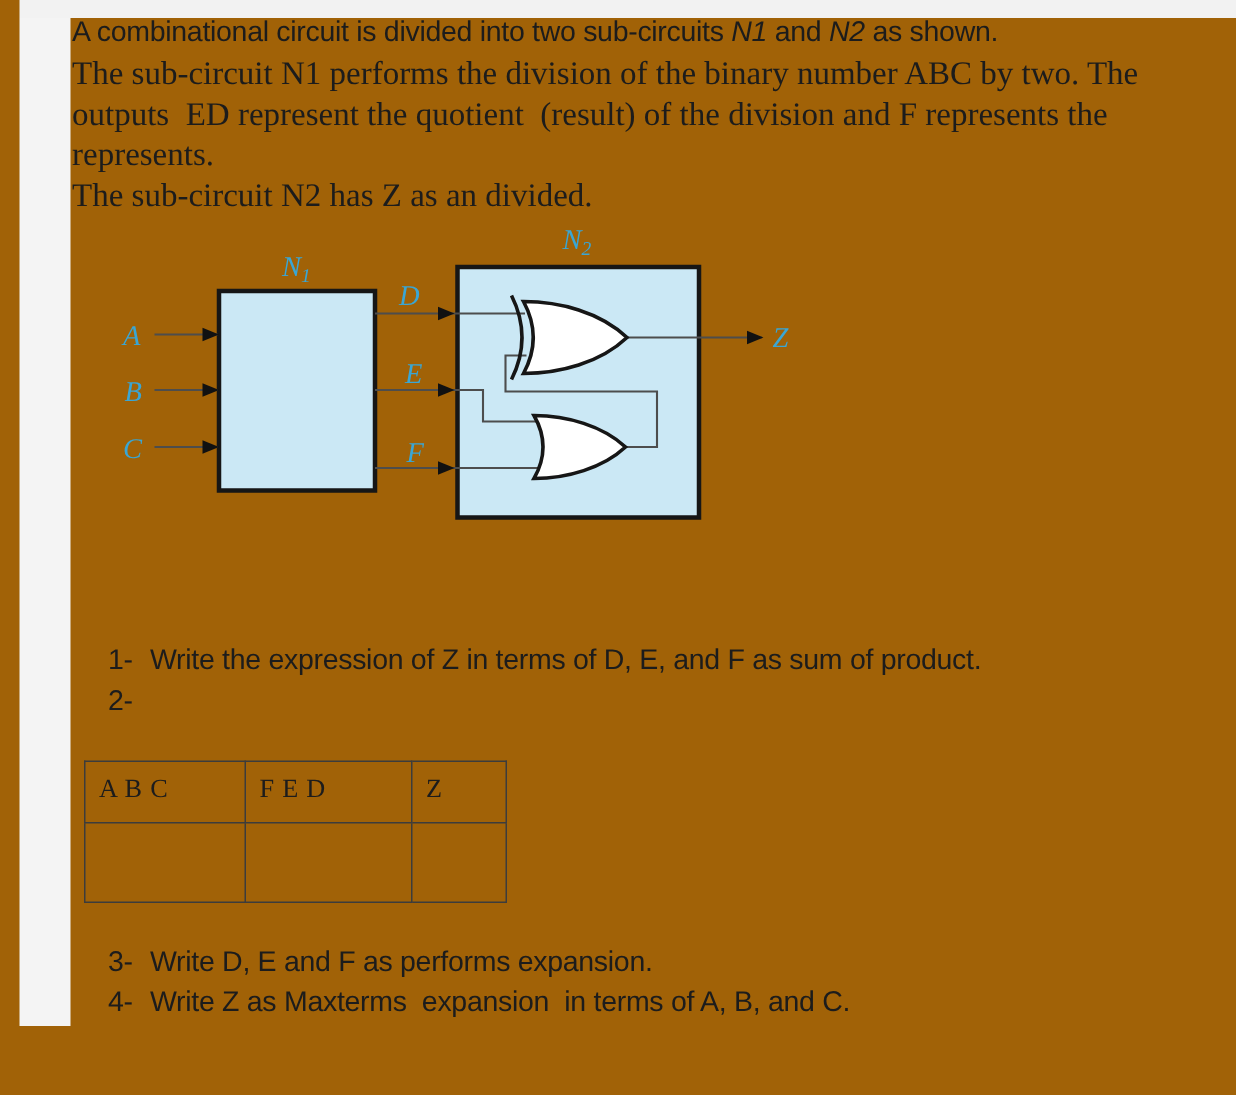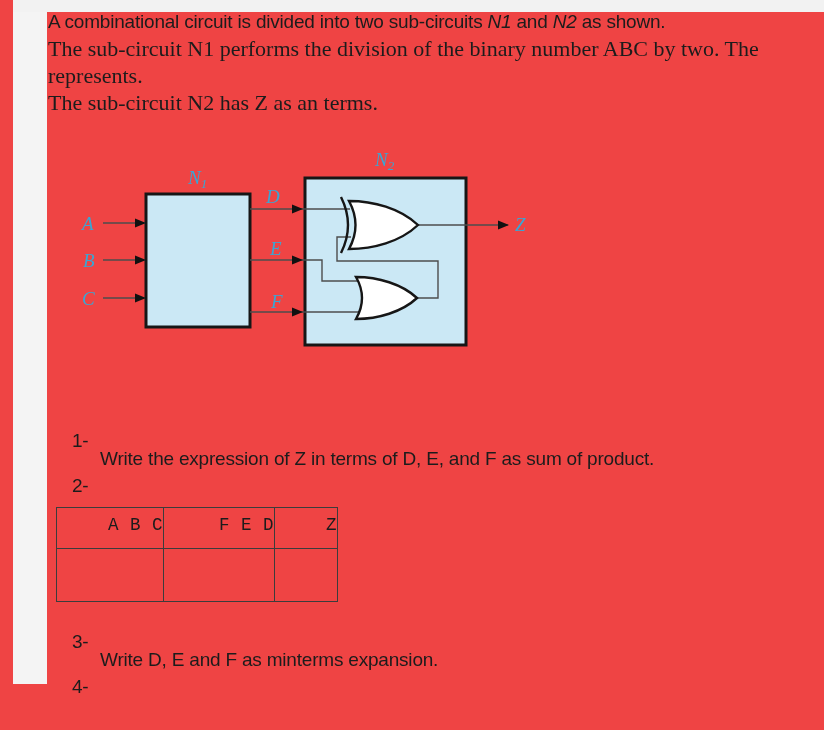--- a/index.html
+++ b/index.html
@@ -6,21 +6,21 @@
     --box-fill:#cbe8f5;
     --label-blue:#3aa6d4;
     --outline:#161616;
     --wire:#4d4d4d;
     --ink:#1c1c1c;
     --table-border:#3c3c3c;
   }
   *{box-sizing:border-box;margin:0;padding:0;}
   html,body{width:824px;height:730px;background:#ffffff;}
   .page{
-    position:relative;width:824px;height:730px;background:#ef4444;
+    position:relative;width:824px;height:730px;background:#a16207;
     overflow:hidden;font-family:"Liberation Sans",sans-serif;color:var(--ink);
   }
   .band-top{position:absolute;left:13px;top:0;width:811px;height:12px;background:#f2f2f2;}
   .band-left{position:absolute;left:13px;top:12px;width:34px;height:672px;background:#f4f4f4;}
 
   .intro{position:absolute;left:48px;top:9px;width:745px;}
   .line-sans{
     font-family:"Liberation Sans",sans-serif;font-size:19px;line-height:26px;
     letter-spacing:-0.2px;white-space:pre-wrap;
   }
@@ -37,48 +37,49 @@
   .wire{fill:none;stroke:var(--wire);stroke-width:1.4;}
   .ah{fill:#111111;stroke:none;}
   .dlabel{font-family:"Liberation Serif",serif;font-style:italic;font-size:19px;fill:var(--label-blue);}
   .dsub{font-size:13px;}
 
   .questions{position:absolute;left:72px;width:700px;}
   .q-top{top:428px;}
   .q-bottom{top:629px;}
   .q-row{display:flex;font-size:19px;line-height:26.5px;letter-spacing:-0.2px;}
   .q-num{width:28px;flex:0 0 28px;}
-  .q-text{white-space:pre-wrap;margin-top:18px;}
+  .q-text{white-space:pre-wrap;}
 
   .truth-table{
     position:absolute;left:56px;top:507px;border-collapse:collapse;
     table-layout:fixed;
   }
   .truth-table th,.truth-table td{
     border:1.6px solid var(--table-border);
-    font-family:Liberation Mono, monospace;font-weight:normal;
-    font-size:17.5px;text-align:right;vertical-align:top;
+    font-family:Liberation Serif, serif;font-weight:normal;
+    font-size:17.5px;text-align:left;vertical-align:top;
     padding:7px 0 0 9px;letter-spacing:0.5px;margin-left:32px;
   }
   .truth-table .hrow th{height:41px;}
   .truth-table .brow td{height:53px;}
   .col-abc{width:107px;} .col-fed{width:111px;} .col-z{width:63px;}
 </style>
 </head>
 <body>
 
 <div class="page">
   <div class="band-top"></div>
   <div class="band-left"></div>
 
   <div class="intro">
     <div class="line-sans"><span>A combinational circuit is divided into two sub-circuits </span><i>N1</i><span> and </span><i>N2</i><span> as shown.</span></div>
     <div class="serif-line">The sub-circuit N1 performs the division of the binary number ABC by two. The</div>
+    <div class="serif-line">outputs  ED represent the quotient  (result) of the division and F represents the</div>
     <div class="serif-line">represents.</div>
-    <div class="serif-line">The sub-circuit N2 has Z as an terms.</div>
+    <div class="serif-line">The sub-circuit N2 has Z as an divided.</div>
   </div>
 
   <svg class="diagram" viewBox="0 145 560 225" xmlns="http://www.w3.org/2000/svg">
 
     <rect class="box" x="146" y="194" width="104" height="133"></rect>
     <rect class="box" x="305" y="178" width="161" height="167"></rect>
 
     <line class="wire" x1="103" y1="223" x2="145" y2="223"></line>
     <polygon class="ah" points="146,223 135,218.5 135,227.5"></polygon>
     <line class="wire" x1="103" y1="260" x2="145" y2="260"></line>
@@ -139,19 +140,20 @@
       <td></td>
       <td></td>
       <td></td>
     </tr>
   </tbody>
     </table>
 
   <div class="questions q-bottom">
     <div class="q-row">
       <span class="q-num">3-</span>
-      <span class="q-text">Write D, E and F as minterms expansion.</span>
+      <span class="q-text">Write D, E and F as performs expansion.</span>
     </div>
     <div class="q-row">
       <span class="q-num">4-</span>
+      <span class="q-text">Write Z as Maxterms  expansion  in terms of A, B, and C.</span>
     </div>
   </div>
 </div>
 
 </body></html>

